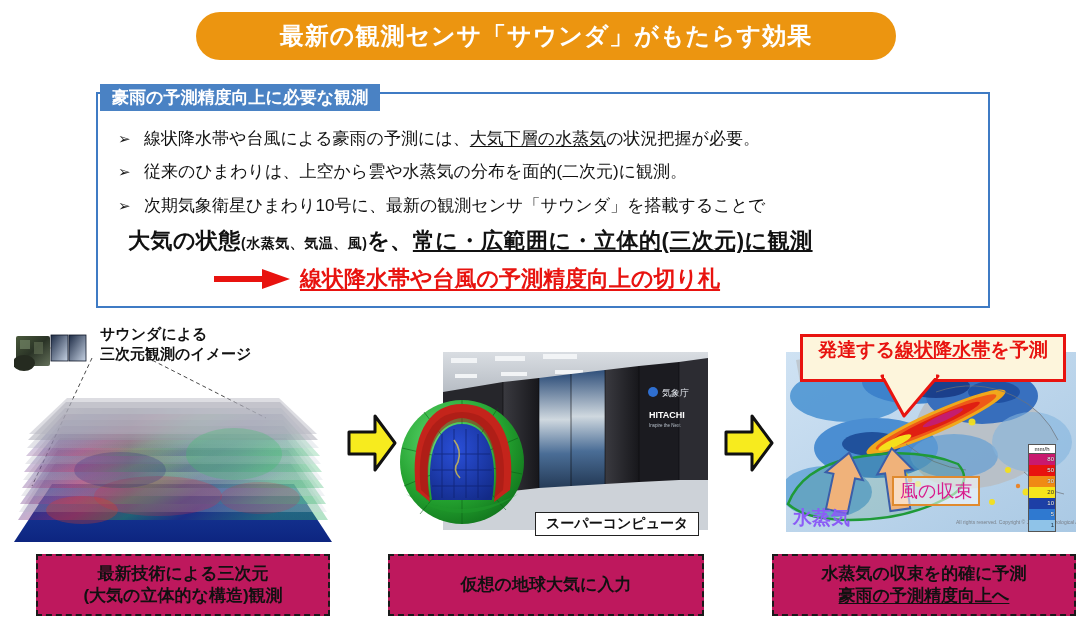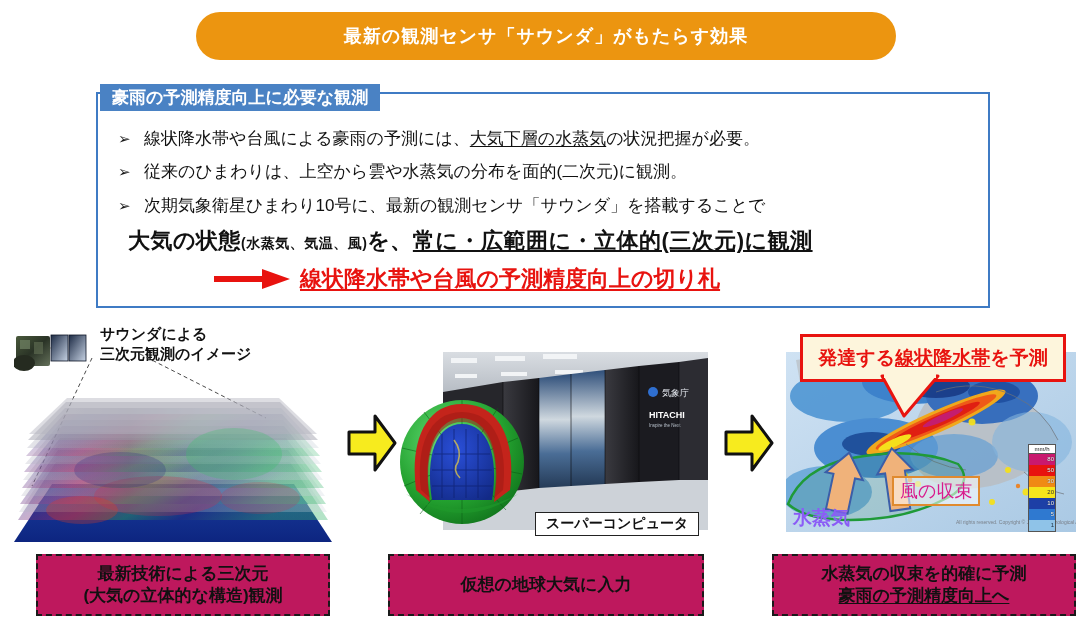--- a/index.html
+++ b/index.html
@@ -12,21 +12,21 @@
   }
   .abs{position:absolute;}
 
   
   #title-pill{
     left:196px;top:12px;width:700px;height:48px;
     background:#ec9510;border-radius:24px;
     display:flex;align-items:center;justify-content:center;
   }
   #title-pill .t{
-    color:#ffffff;font-size:18px;font-weight:bold;letter-spacing:1px;
+    color:#ffffff;font-size:24px;font-weight:bold;letter-spacing:1px;
     white-space:nowrap;
   }
 
   
   #main-box{
     left:96px;top:92px;width:890px;height:212px;
     border:2.5px solid #3f7bc4;background:#ffffff;
   }
   #box-header{
     left:100px;top:84px;height:27px;
@@ -86,21 +86,21 @@
   #globe{left:398px;top:398px;width:128px;height:128px;}
 
   
   #map{
     left:786px;top:352px;width:290px;height:180px;overflow:hidden;
     background:#bcd4ea;
   }
   #callout{
     left:800px;top:334px;width:260px;height:42px;
     background:#fdf5dc;border:3px solid #e8130f;
-    display:flex;align-items:center;justify-content:center;
+    display:flex;align-items:flex-start;justify-content:center;
   }
   #callout .ct{color:#e8130f;font-size:19px;font-weight:bold;white-space:nowrap;}
   #callout-tail{left:880px;top:374px;width:60px;height:44px;}
 
   #lbl-vapor{
     left:793px;top:505px;color:#8b5cf6;font-size:19px;font-weight:bold;
     white-space:nowrap;
   }
   #lbl-conv{
     left:892px;top:476px;border:2px solid #e08a2e;background:rgba(255,255,255,.55);

